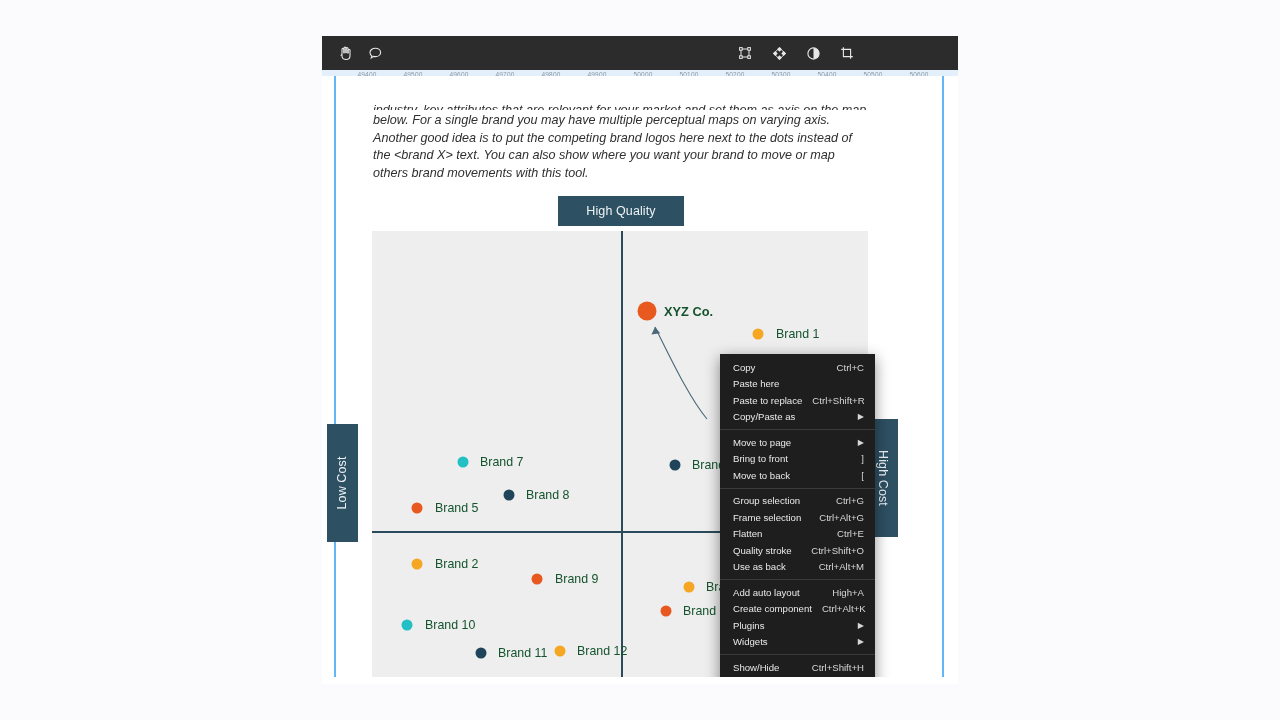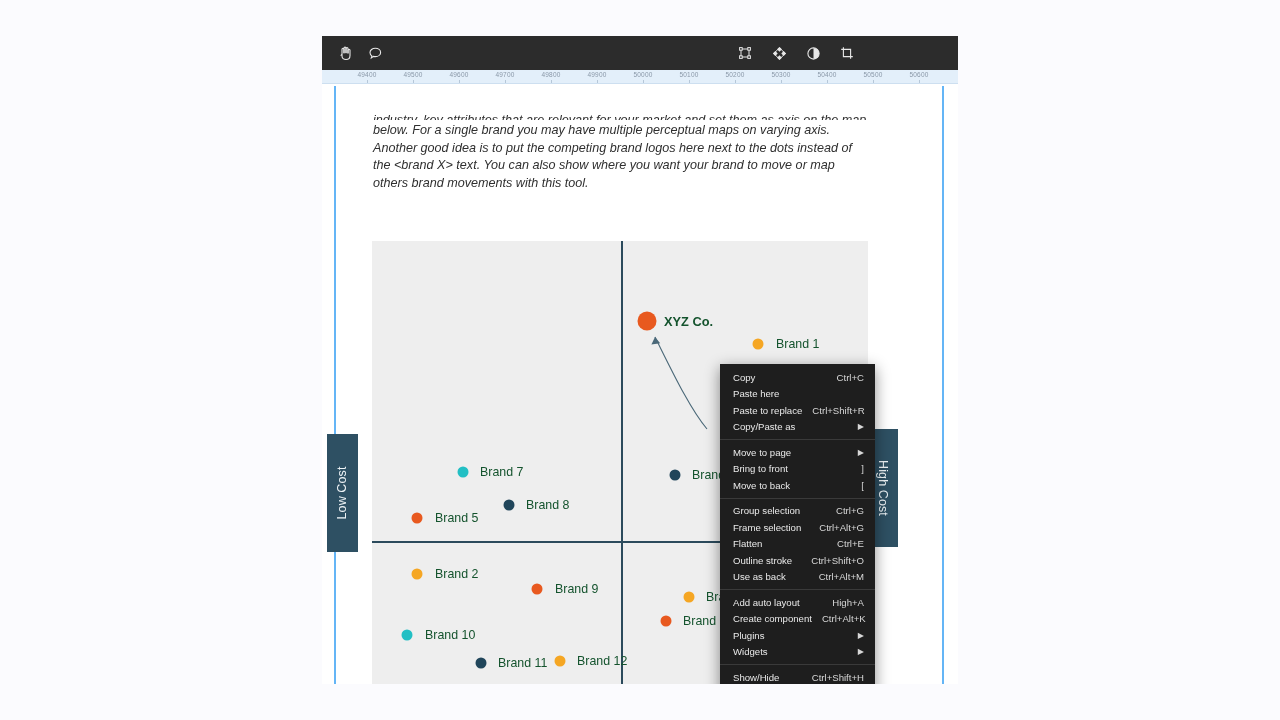--- a/index.html
+++ b/index.html
@@ -77,21 +77,21 @@
     bottom: 0;
     width: 1px;
     height: 3px;
     background: #b6c7d8;
   }
 
   
   .canvas {
     position: absolute;
     left: 0;
-    top: 50px;
+    top: 40px;
     width: 636px;
     height: 601px;
     background: #ffffff;
     overflow: hidden;
   }
 
   
   .frame-edge-left {
     position: absolute;
     left: 12px; top: 0;
@@ -382,20 +382,23 @@
             <div class="dot-label" style="left: 311px; top: 380px;">Brand 13</div>
             <div class="dot" style="left: 35px; top: 394px; width: 11px; height: 11px; background: rgb(34, 191, 196);"></div>
             <div class="dot-label" style="left: 53px; top: 394px;">Brand 10</div>
             <div class="dot" style="left: 109px; top: 422px; width: 11px; height: 11px; background: rgb(32, 69, 90);"></div>
             <div class="dot-label" style="left: 126px; top: 422px;">Brand 11</div>
             <div class="dot" style="left: 188px; top: 420px; width: 11px; height: 11px; background: rgb(245, 166, 35);"></div>
             <div class="dot-label" style="left: 205px; top: 420px;">Brand 12</div>
           </div>
       </div>
 
+      <div class="axis-label axis-top">
+        <span>High Quality</span>
+      </div>
       <div class="axis-label axis-left">
         <span>Low Cost</span>
       </div>
       <div class="axis-label axis-right">
         <span>High Cost</span>
       </div>
 
       <div class="ctx-menu">
         <div id="ctx-body">
             <div class="ctx-item">
@@ -433,21 +436,21 @@
             </div>
             <div class="ctx-item">
               <span class="ctx-label">Frame selection</span>
               <span class="ctx-shortcut">Ctrl+Alt+G</span>
             </div>
             <div class="ctx-item">
               <span class="ctx-label">Flatten</span>
               <span class="ctx-shortcut">Ctrl+E</span>
             </div>
             <div class="ctx-item">
-              <span class="ctx-label">Outline stroke</span>
+              <span class="ctx-label">Quality stroke</span>
               <span class="ctx-shortcut">Ctrl+Shift+O</span>
             </div>
             <div class="ctx-item">
               <span class="ctx-label">Use as back</span>
               <span class="ctx-shortcut">Ctrl+Alt+M</span>
             </div>
             <div class="ctx-sep"></div>
             <div class="ctx-item">
               <span class="ctx-label">Add auto layout</span>
               <span class="ctx-shortcut">High+A</span>

